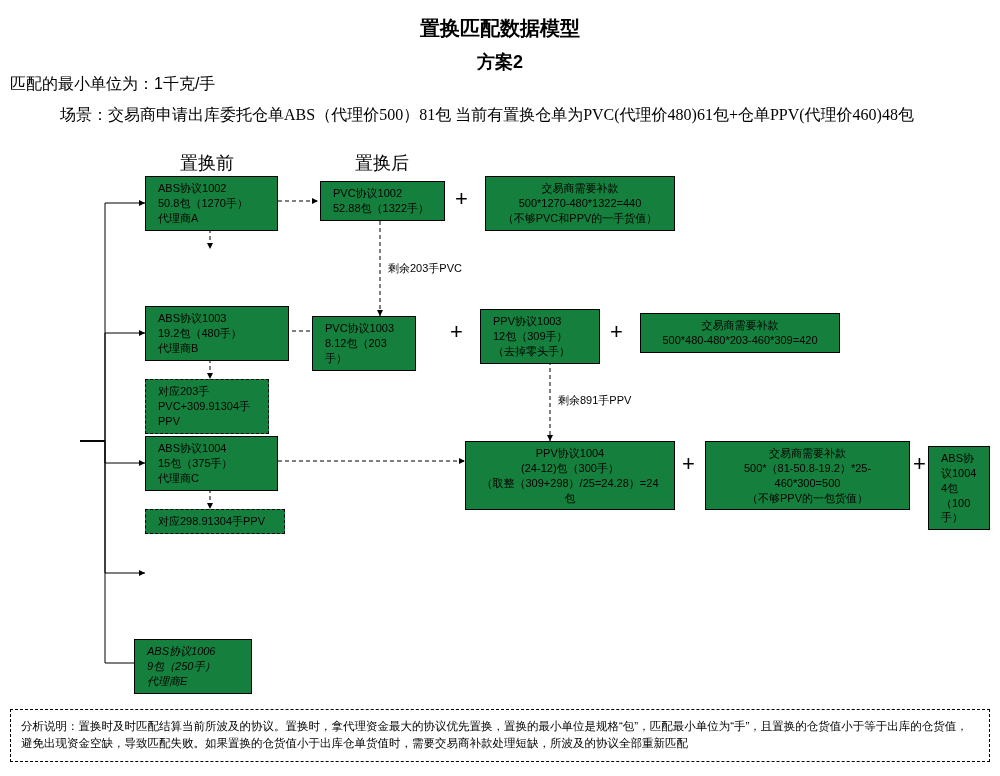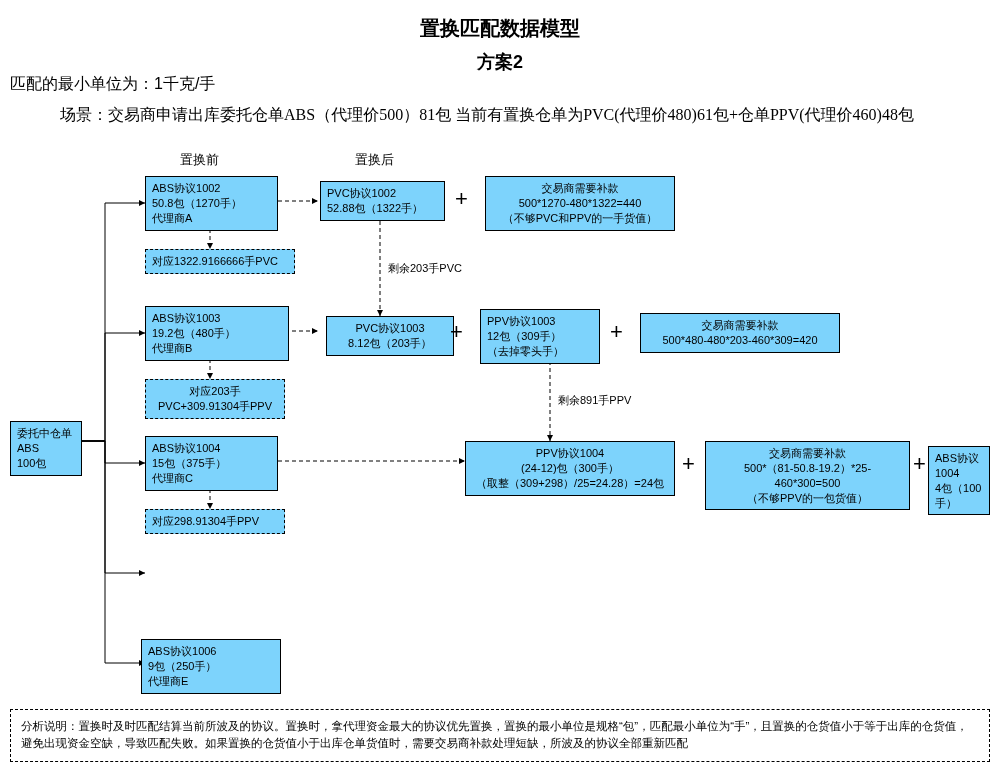--- a/index.html
+++ b/index.html
@@ -12,27 +12,27 @@
     box-sizing: border-box;
   }
   .title { text-align: center; font-size: 20px; font-weight: bold; margin-top: 5px; }
   .subtitle { text-align: center; font-size: 18px; font-weight: bold; margin-top: 8px; }
   .unitline { text-align: left; font-size: 16px; }
   .scenario { font-size: 16px; margin: 10px 0 15px 50px; font-family: Liberation Serif, serif; }
   .diagram { position: relative; width: 980px; height: 560px; }
   .box {
     position: absolute;
     border: 1px solid #000;
-    padding: 4px 6px;
-    background: #7dd3fc;
+    padding: 4px 12px;
+    background: #15803d;
     line-height: 1.35;
     box-sizing: border-box;
   }
   .dashed { border-style: dashed; }
-  .colhdr { position: absolute; font-size: 13px; font-weight: normal; text-align: right; }
+  .colhdr { position: absolute; font-size: 18px; font-weight: normal; text-align: right; }
   .plus { position: absolute; font-size: 22px; font-weight: normal; }
   svg.lines { position: absolute; left:0; top:0; width:980px; height:560px; pointer-events:none; }
   .analysis {
     border: 1px dashed #000;
     padding: 8px 10px;
     margin-top: 8px;
     font-size: 11.5px;
     line-height: 1.5;
   }
 </style>
@@ -70,54 +70,47 @@
     <path d="M268 190 H308" stroke="#000" fill="none" stroke-dasharray="4 3" marker-end="url(#arr)"></path>
 
     <path d="M540 220 V300" stroke="#000" fill="none" stroke-dasharray="4 3" marker-end="url(#arr)"></path>
 
     <path d="M268 320 H455" stroke="#000" fill="none" stroke-dasharray="4 3" marker-end="url(#arr)"></path>
   </svg>
 
   <div class="colhdr" style="left:170px; top:10px;">置换前</div>
   <div class="colhdr" style="left:345px; top:10px;">置换后</div>
 
-  <div class="box" style="left:0px; top:280px; width:72px;">
-    <span>委托中仓单ABS</span><br>
-    <span>100包</span>
-  </div>
 
   <div class="box" style="left:135px; top:35px; width:133px;">
     <span>ABS协议1002</span><br>
     <span>50.8包（1270手）</span><br>
     <span>代理商A</span>
-  </div>
-  <div class="box dashed" style="left:135px; top:108px; width:150px;">
-    <span>对应1322.9166666手PVC</span>
   </div>
   <div class="box" style="left:310px; top:40px; width:125px;">
     <span>PVC协议1002</span><br>
     <span>52.88包（1322手）</span>
   </div>
   <div class="plus" style="left:445px; top:45px;">+</div>
   <div class="box" style="left:475px; top:35px; width:190px; text-align:center;">
     <span>交易商需要补款</span><br>
     <span>500*1270-480*1322=440</span><br>
     <span>（不够PVC和PPV的一手货值）</span>
   </div>
   <div style="position:absolute; left:378px; top:120px; font-size:11px;">剩余203手PVC</div>
 
   <div class="box" style="left:135px; top:165px; width:144px;">
     <span>ABS协议1003</span><br>
     <span>19.2包（480手）</span><br>
     <span>代理商B</span>
   </div>
-  <div class="box dashed" style="left:135px; top:238px; width:140px;text-align:center;">
+  <div class="box dashed" style="left:135px; top:238px; width:124px;">
     <span>对应203手PVC+309.91304手PPV</span>
   </div>
-  <div class="box" style="left:316px; top:175px; width:128px;text-align:center;">
+  <div class="box" style="left:302px; top:175px; width:104px;">
     <span>PVC协议1003</span><br>
     <span>8.12包（203手）</span>
   </div>
   <div class="plus" style="left:440px; top:178px;">+</div>
   <div class="box" style="left:470px; top:168px; width:120px;">
     <span>PPV协议1003</span><br>
     <span>12包（309手）</span><br>
     <span>（去掉零头手）</span>
   </div>
   <div class="plus" style="left:600px; top:178px;">+</div>
@@ -146,21 +139,21 @@
     <span>500*（81-50.8-19.2）*25-460*300=500</span><br>
     <span>（不够PPV的一包货值）</span>
   </div>
   <div class="plus" style="left:903px; top:310px;">+</div>
   <div class="box" style="left:918px; top:305px; width:62px;">
     <span>ABS协议1004</span><br>
     <span>4包（100手）</span>
   </div>
 
 
-  <div class="box" style="left:131px; top:498px; width:140px;">
+  <div class="box" style="left:124px; top:498px; width:118px;font-style:italic;">
     <span>ABS协议1006</span><br>
     <span>9包（250手）</span><br>
     <span>代理商E</span>
   </div>
 
 </div>
 
 <div class="analysis">分析说明：置换时及时匹配结算当前所波及的协议。置换时，拿代理资金最大的协议优先置换，置换的最小单位是规格“包”，匹配最小单位为“手”，且置换的仓货值小于等于出库的仓货值，避免出现资金空缺，导致匹配失败。如果置换的仓货值小于出库仓单货值时，需要交易商补款处理短缺，所波及的协议全部重新匹配</div>
 
 </body></html>

